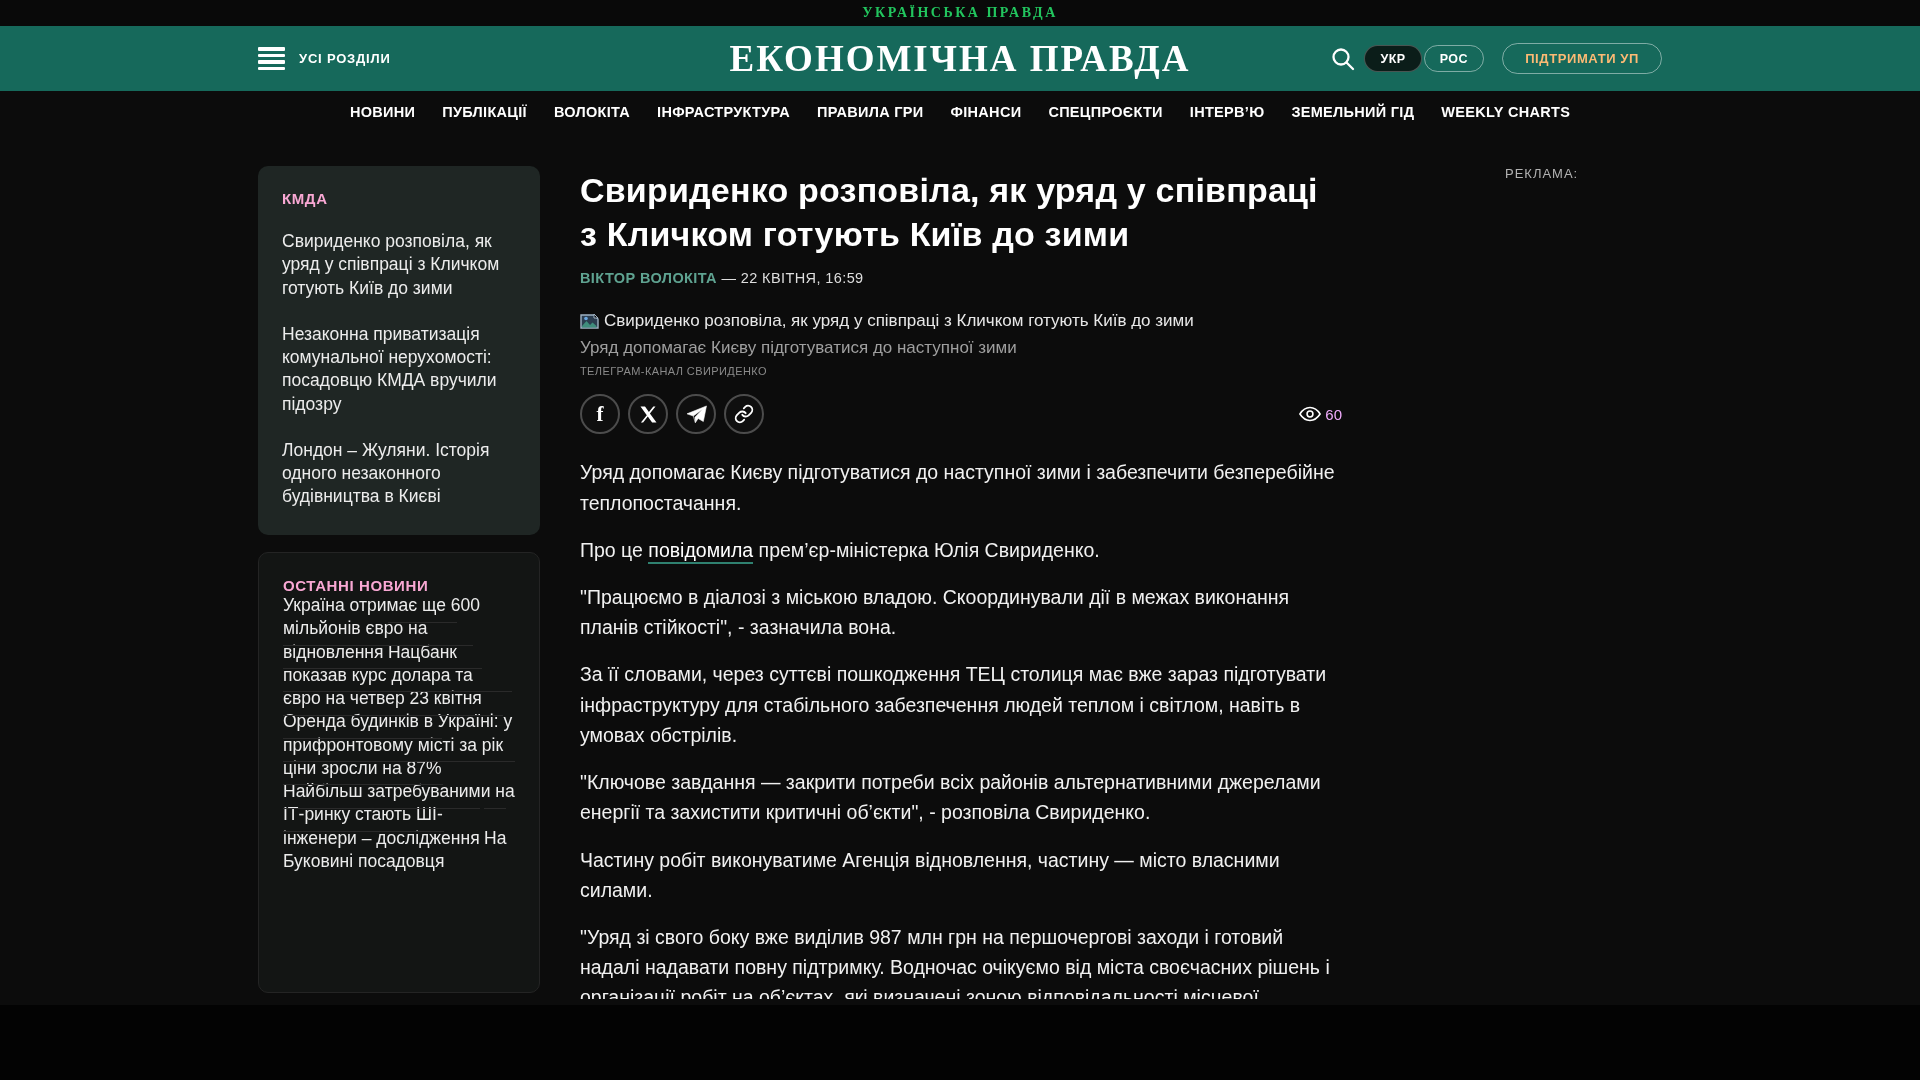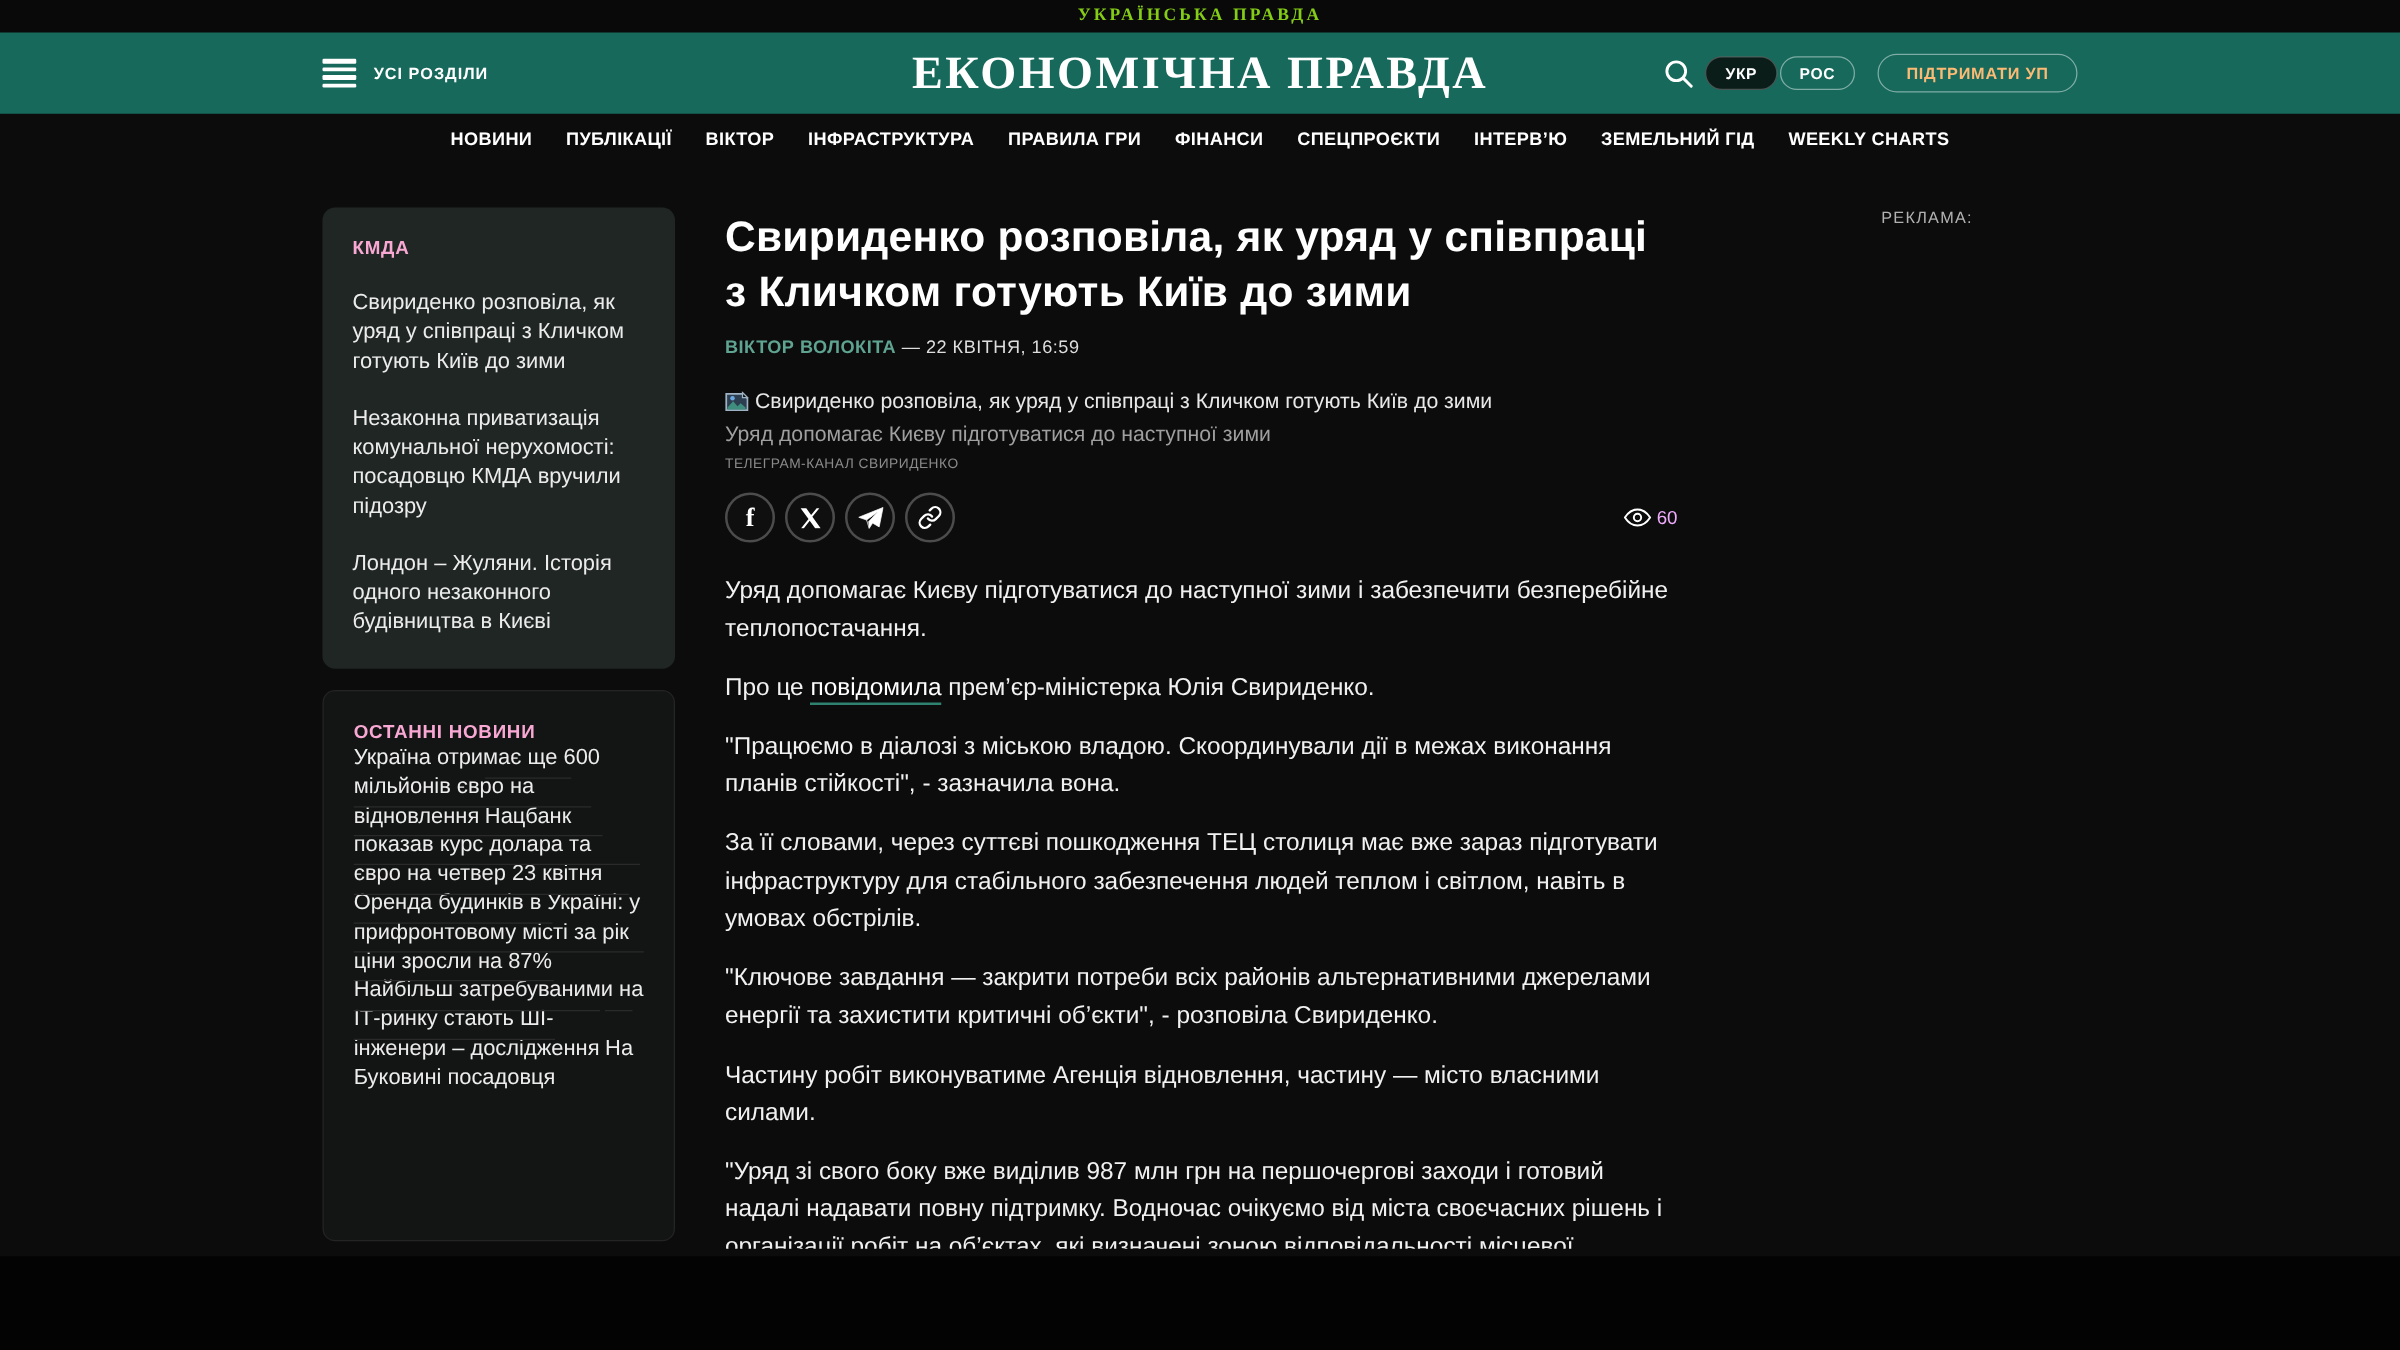--- a/index.html
+++ b/index.html
@@ -4,21 +4,21 @@
 <style>
   * { margin:0; padding:0; box-sizing:border-box; }
   html,body { background:#000; }
   body { font-family:"Liberation Sans", sans-serif; }
   .page { position:relative; width:1920px; height:1080px; background:#0c0c0c; overflow:hidden; }
 
   
   .topbar { position:absolute; top:0; left:0; width:100%; height:26px; background:#090909;
             display:flex; align-items:center; justify-content:center; }
   .topbar-brand { font-family:"Liberation Serif", serif; font-weight:700; font-size:14px;
-                  color:#84cc16; letter-spacing:2.5px; cursor:pointer; }
+                  color:#22c55e; letter-spacing:2.5px; cursor:pointer; }
 
   
   .header { position:absolute; top:26px; left:0; width:100%; height:65px; background:#16695b; }
   .header-left { position:absolute; left:258px; top:0; height:100%;
                  display:flex; align-items:center; gap:14px; cursor:pointer; }
   .burger { display:flex; flex-direction:column; gap:3px; }
   .burger span { display:block; width:27px; height:3.5px; background:#fff; border-radius:1px; }
   .menu-label { color:#fff; font-size:13px; font-weight:700; letter-spacing:.8px; }
   .logo { position:absolute; left:0; right:0; top:0; height:100%; pointer-events:none;
           display:flex; align-items:center; justify-content:center;
@@ -113,21 +113,21 @@
       </span>
       <span class="pill pill-active">УКР</span>
       <span class="pill pill-ghost">РОС</span>
       <span class="support-btn">ПІДТРИМАТИ УП</span>
     </div>
   </div>
 
   <nav class="navbar">
     <span class="nav-item">НОВИНИ</span>
     <span class="nav-item">ПУБЛІКАЦІЇ</span>
-    <span class="nav-item">ВІКТОР</span>
+    <span class="nav-item">ВОЛОКІТА</span>
     <span class="nav-item">ІНФРАСТРУКТУРА</span>
     <span class="nav-item">ПРАВИЛА ГРИ</span>
     <span class="nav-item">ФІНАНСИ</span>
     <span class="nav-item">СПЕЦПРОЄКТИ</span>
     <span class="nav-item">ІНТЕРВ’Ю</span>
     <span class="nav-item">ЗЕМЕЛЬНИЙ ГІД</span>
     <span class="nav-item">WEEKLY CHARTS</span>
   </nav>
 
   <div class="ad-label">РЕКЛАМА:</div>

